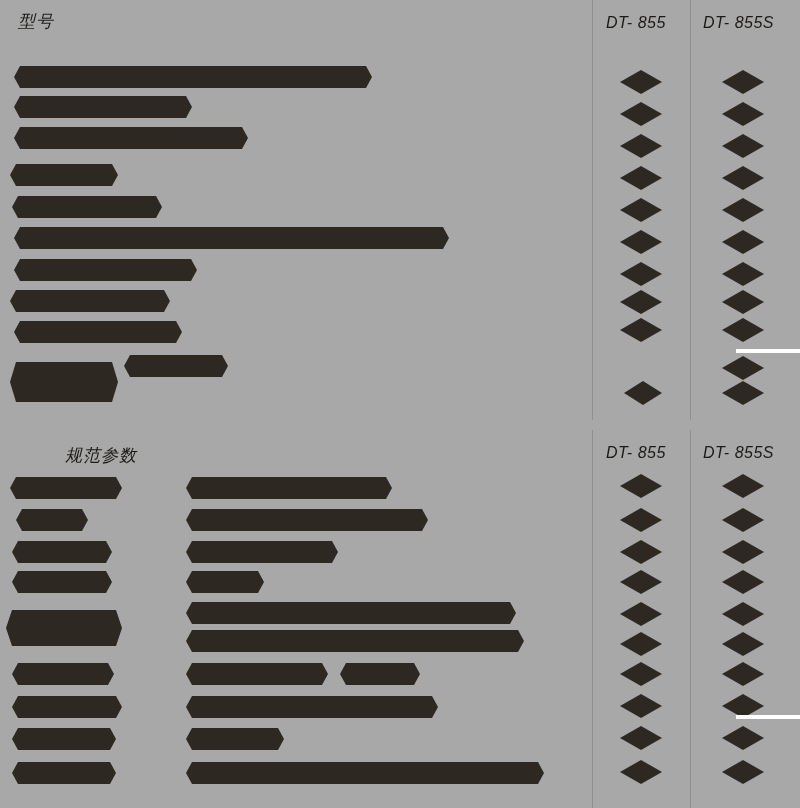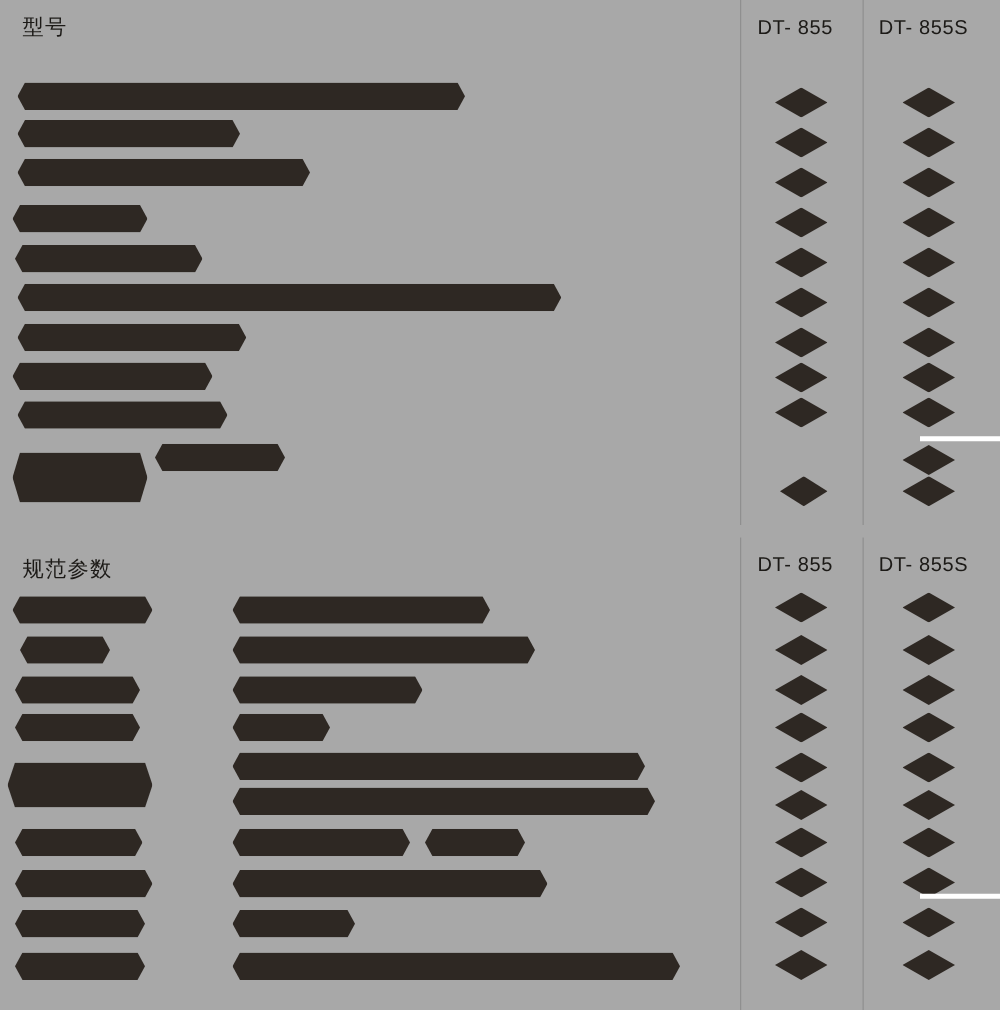--- a/index.html
+++ b/index.html
@@ -17,20 +17,21 @@
   .page {
     position: relative;
     width: 800px;
     height: 808px;
   }
   
   .section {
     position: absolute;
     left: 0;
     width: 800px;
+    font-style: italic;
   }
   .sec-title {
     position: absolute;
     left: 18px;
     font-size: 17px;
     color: #1c1a17;
     letter-spacing: 1px;
   }
   .col-head {
     position: absolute;
@@ -111,21 +112,21 @@
     <div class="diamond" style="left:722px; top:198px; width:42px; height:24px;"></div>
     <div class="diamond" style="left:722px; top:230px; width:42px; height:24px;"></div>
     <div class="diamond" style="left:722px; top:262px; width:42px; height:24px;"></div>
     <div class="diamond" style="left:722px; top:290px; width:42px; height:24px;"></div>
     <div class="diamond" style="left:722px; top:318px; width:42px; height:24px;"></div>
     <div class="diamond" style="left:722px; top:356px; width:42px; height:24px;"></div>
     <div class="diamond" style="left:722px; top:381px; width:42px; height:24px;"></div>
   </div>
 
   <div class="section" style="top:430px;height:378px;">
-    <div class="sec-title" style="top:14px;">规范参数</div>
+    <div class="sec-title" style="top:14px;margin-left:47px;">规范参数</div>
     <div class="col-head c1" style="top:14px;">DT- 855</div>
     <div class="col-head c2" style="top:14px;">DT- 855S</div>
 
     <div class="blob hex" style="left:10px; top:47px;  width:112px; height:22px;"></div>
     <div class="blob hex" style="left:16px; top:79px;  width:72px;  height:22px;"></div>
     <div class="blob hex" style="left:12px; top:111px; width:100px; height:22px;"></div>
     <div class="blob hex" style="left:12px; top:141px; width:100px; height:22px;"></div>
     <div class="blob hex" style="left:6px;  top:180px; width:116px; height:36px;"></div>
     <div class="blob hex" style="left:12px; top:233px; width:102px; height:22px;"></div>
     <div class="blob hex" style="left:12px; top:266px; width:110px; height:22px;"></div>

